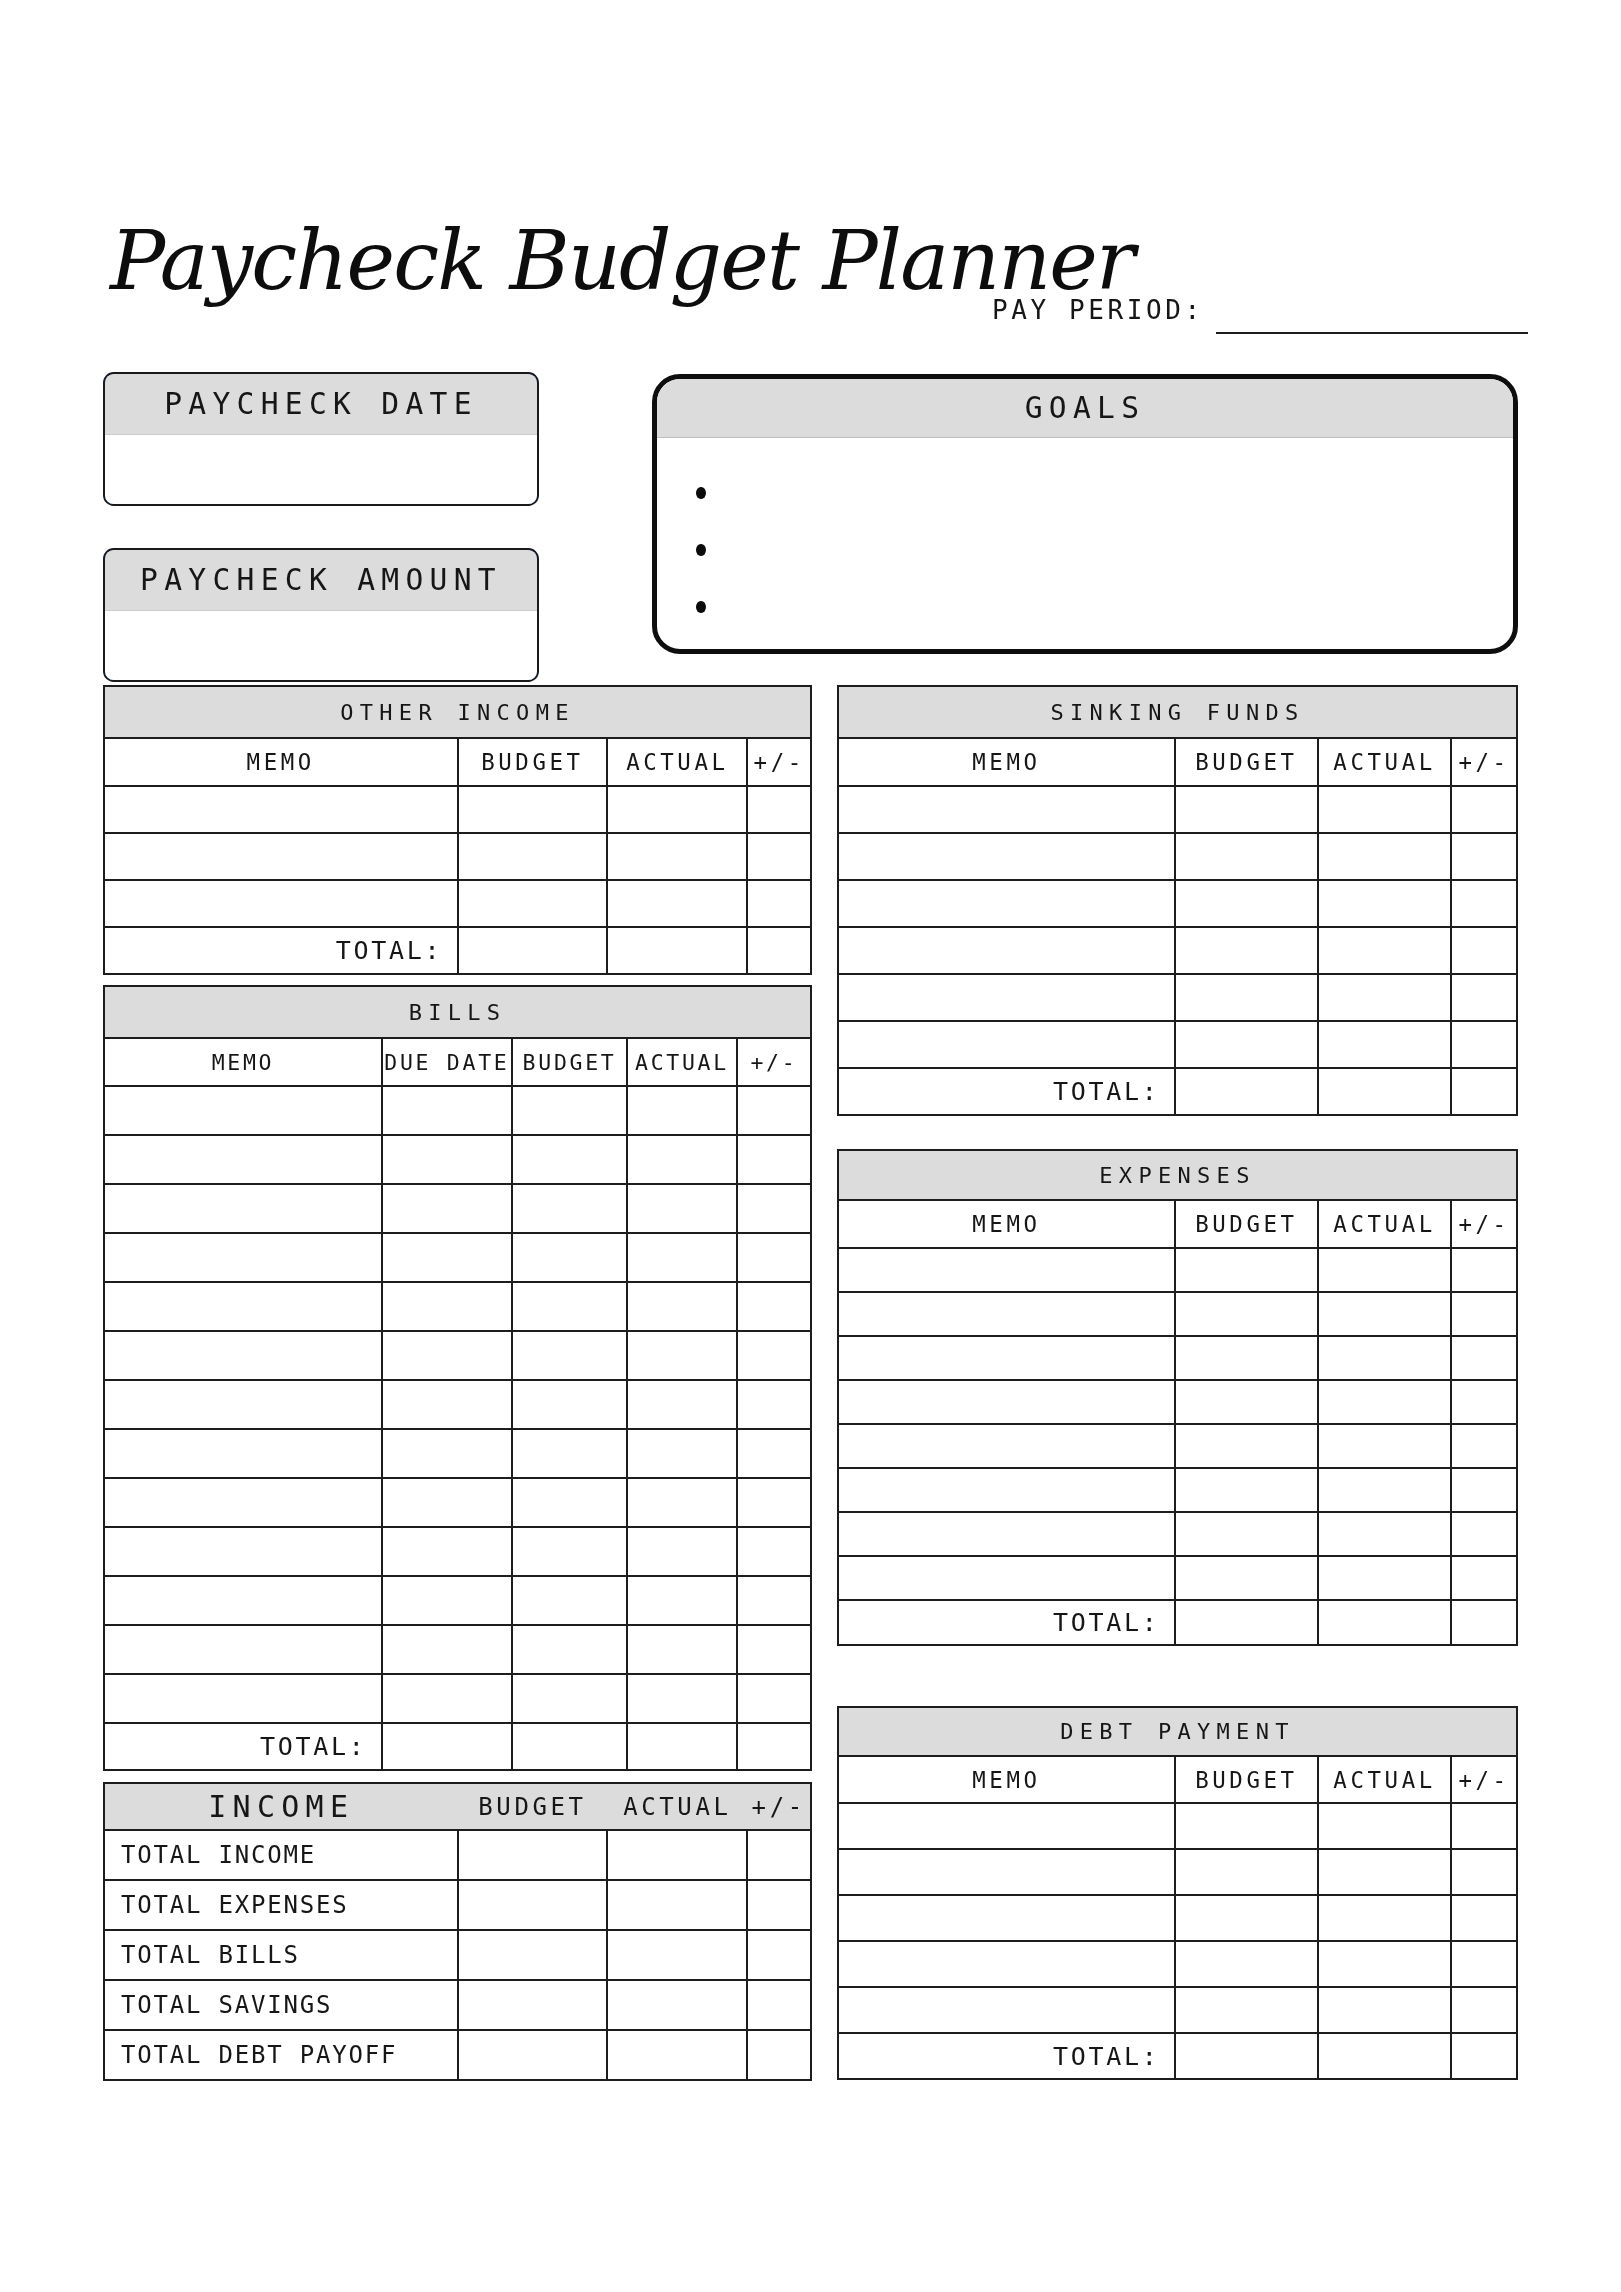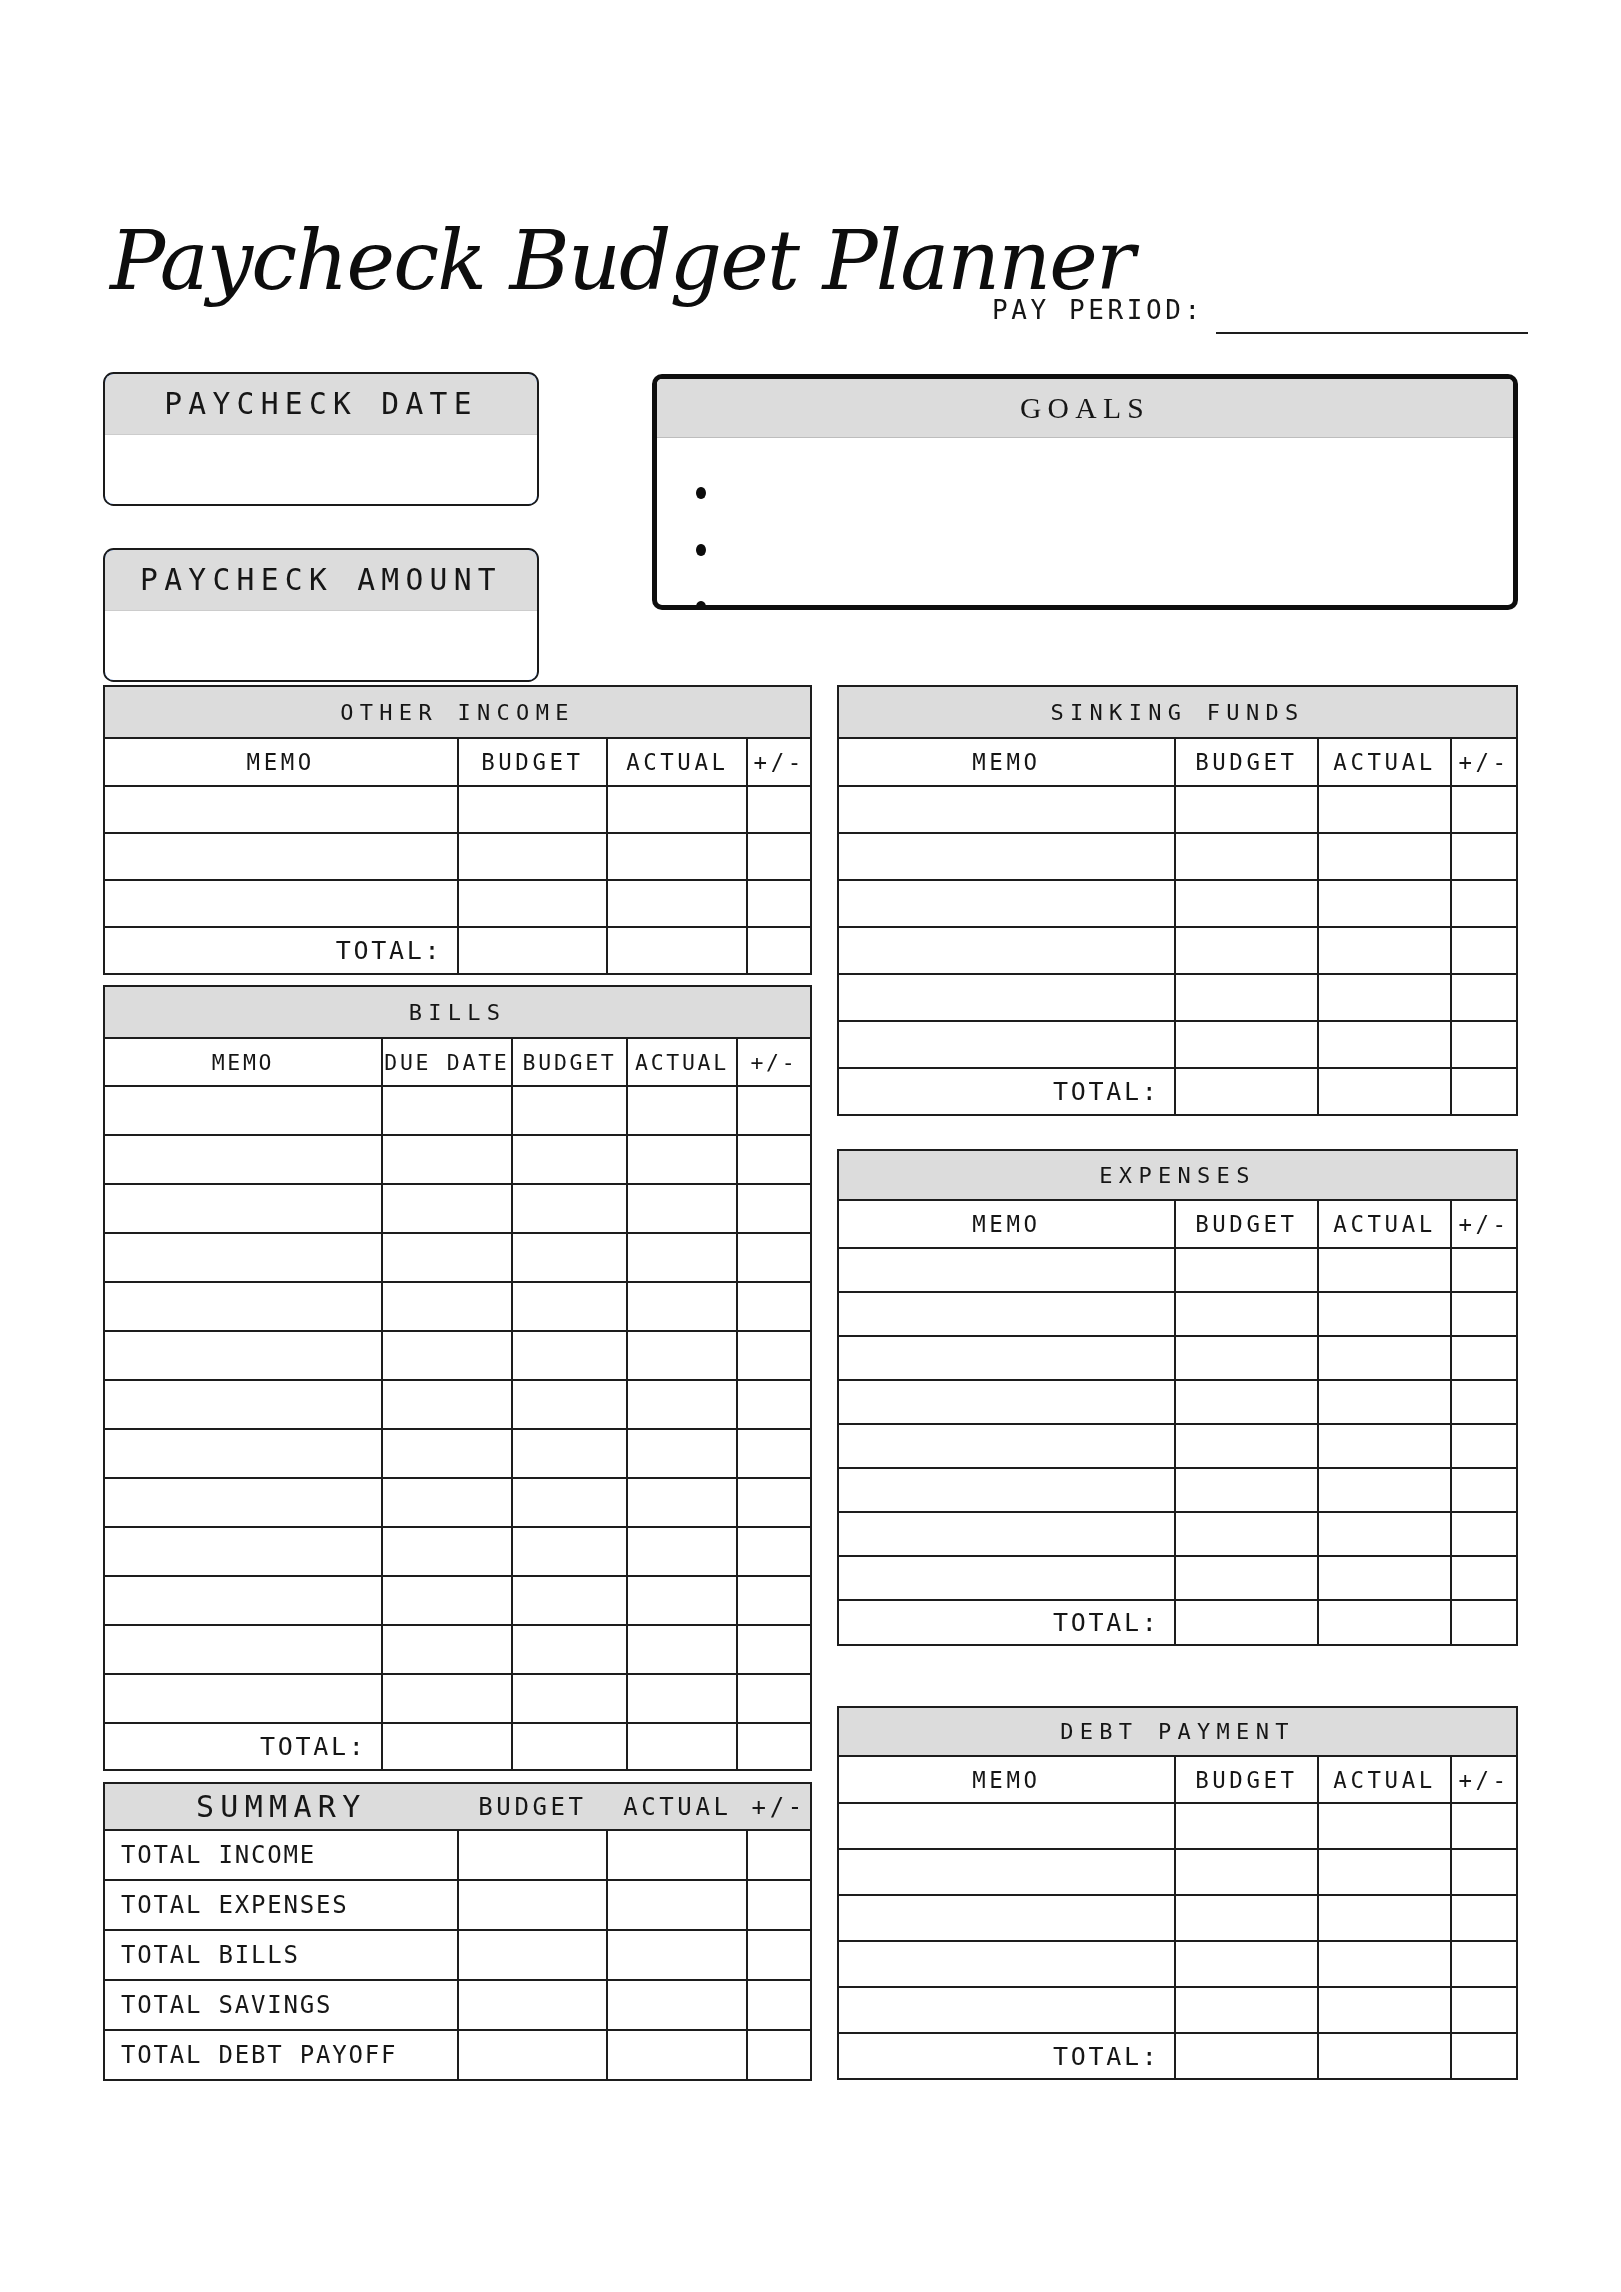--- a/index.html
+++ b/index.html
@@ -36,22 +36,22 @@
   .band{
     height:61px;background:var(--header-fill);
     display:flex;align-items:center;justify-content:center;
     font-size:29.6px;letter-spacing:6.3px;white-space:nowrap;
     border-bottom:1.8px solid #cccccc;
   }
   .info-body{height:69px;background:#fff;}
 
   
   .goals-box{
-    position:absolute;left:652px;top:374px;width:866px;height:236px;background:#fff;
-    border:5.4px solid #0e0e0e;border-radius:10px;overflow:hidden;font-family:Liberation Serif, serif;
+    position:absolute;left:652px;top:374px;width:866px;height:280px;background:#fff;
+    border:5.4px solid #0e0e0e;border-radius:28px;overflow:hidden;
   }
   .goals-box .band{height:59px;border-bottom:1.8px solid #bdbdbd;}
   .goals-list{list-style:none;padding:29px 0 0 39px;}
   .goals-list li{position:relative;height:57px;}
   .goals-list li::before{
     content:"";position:absolute;left:0;top:19.7px;width:9.9px;height:12.5px;
     border-radius:50%;background:#0b0b0b;
   }
 
   
@@ -498,21 +498,21 @@
 
   <table class="grid" id="t-summary">
     <colgroup>
         <col style="width:50%">
         <col style="width:21.2%">
         <col style="width:19.8%">
         <col style="width:9%">
       </colgroup>
     <thead>
       <tr class="summary-head">
-        <th class="sum-title">SUMMARY</th>
+        <th class="sum-title">INCOME</th>
         <th class="sum-col">BUDGET</th>
         <th class="sum-col">ACTUAL</th>
         <th class="sum-col">+/-</th>
       </tr>
     </thead>
     <tbody>
         <tr>
           <td class="row-label">TOTAL INCOME</td>
           <td></td>
           <td></td>

